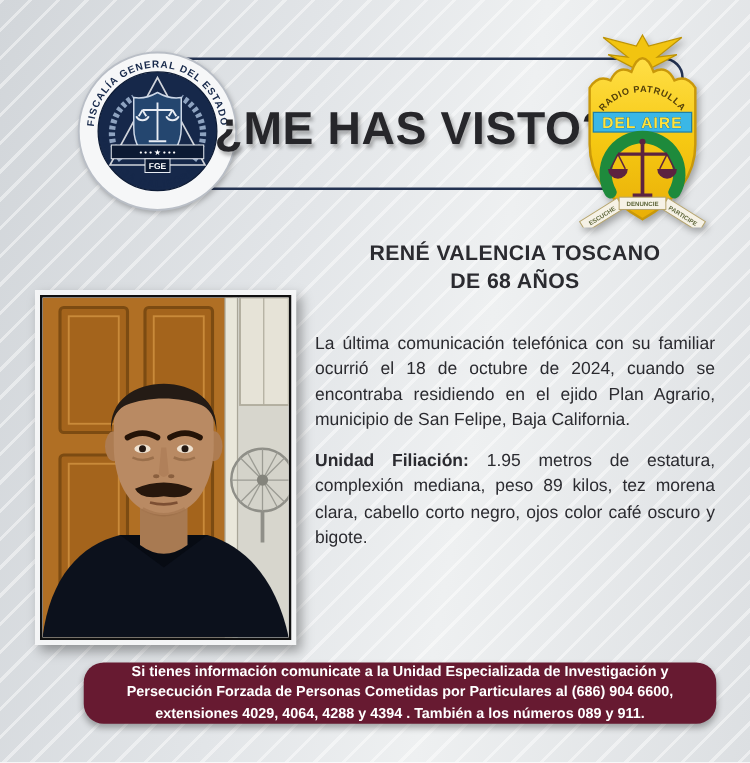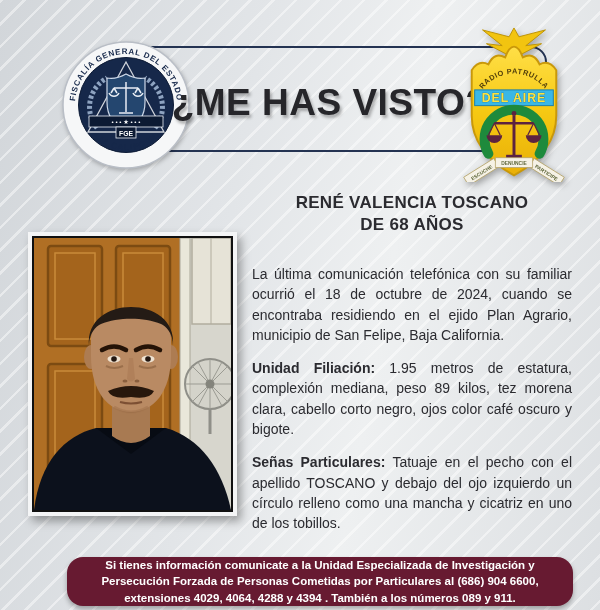--- a/index.html
+++ b/index.html
@@ -34,21 +34,21 @@
   }
   .photo-inner{width:100%;height:100%;border:2px solid #101010;box-sizing:border-box;overflow:hidden;}
   .photo-inner svg{display:block;width:100%;height:100%;}
   .details{
     position:absolute;left:252px;top:240px;width:320px;
     font-size:14px;line-height:1.45;text-align:justify;margin-top:24px;
   }
   .details p{margin:0 0 13px 0;}
   .details b{font-weight:bold;}
   .footer{
-    position:absolute;left:67px;top:557px;width:506px;height:49px;
+    position:absolute;left:67px;top:530px;width:506px;height:49px;
     background:#671a31;border-radius:16px;color:#ffffff;
     display:flex;align-items:center;justify-content:center;text-align:center;
     font-size:11.5px;font-weight:bold;line-height:1.45;
     padding:4px 16px;box-sizing:border-box;
     box-shadow:0 3px 5px rgba(0,0,0,.3);
   }
 </style>
 </head>
 <body>
 
@@ -205,20 +205,19 @@
           <path d="M 86,164 Q 97,167 108,164" stroke="#7c4f33" stroke-width="2" fill="none"></path>
           <path d="M 80,169 Q 97,179 114,169" stroke="#a3754e" stroke-width="3" fill="none" opacity="0.6"></path>
         </g>
       </svg>
     </div>
   </div>
 
   <div class="details">
     <p><b></b><span>La última comunicación telefónica con su familiar ocurrió el 18 de octubre de 2024, cuando se encontraba residiendo en el ejido Plan Agrario, municipio de San Felipe, Baja California.</span></p>
     <p><b>Unidad Filiación:</b><span> 1.95 metros de estatura, complexión mediana, peso 89 kilos, tez morena clara, cabello corto negro, ojos color café oscuro y bigote.</span></p>
-    <p><b>Señas Particulares:</b><span> Tatuaje en el pecho con el apellido TOSCANO y debajo del ojo izquierdo un círculo relleno como una mancha y cicatriz en uno de los tobillos.</span></p>
   </div>
 
   <div class="footer">
     <span>Si tienes información comunicate a la Unidad Especializada de Investigación y Persecución Forzada de Personas Cometidas por Particulares al (686) 904 6600, extensiones 4029, 4064, 4288 y 4394 . También a los números 089 y 911.</span>
   </div>
 
 </div>
 
 </body></html>

